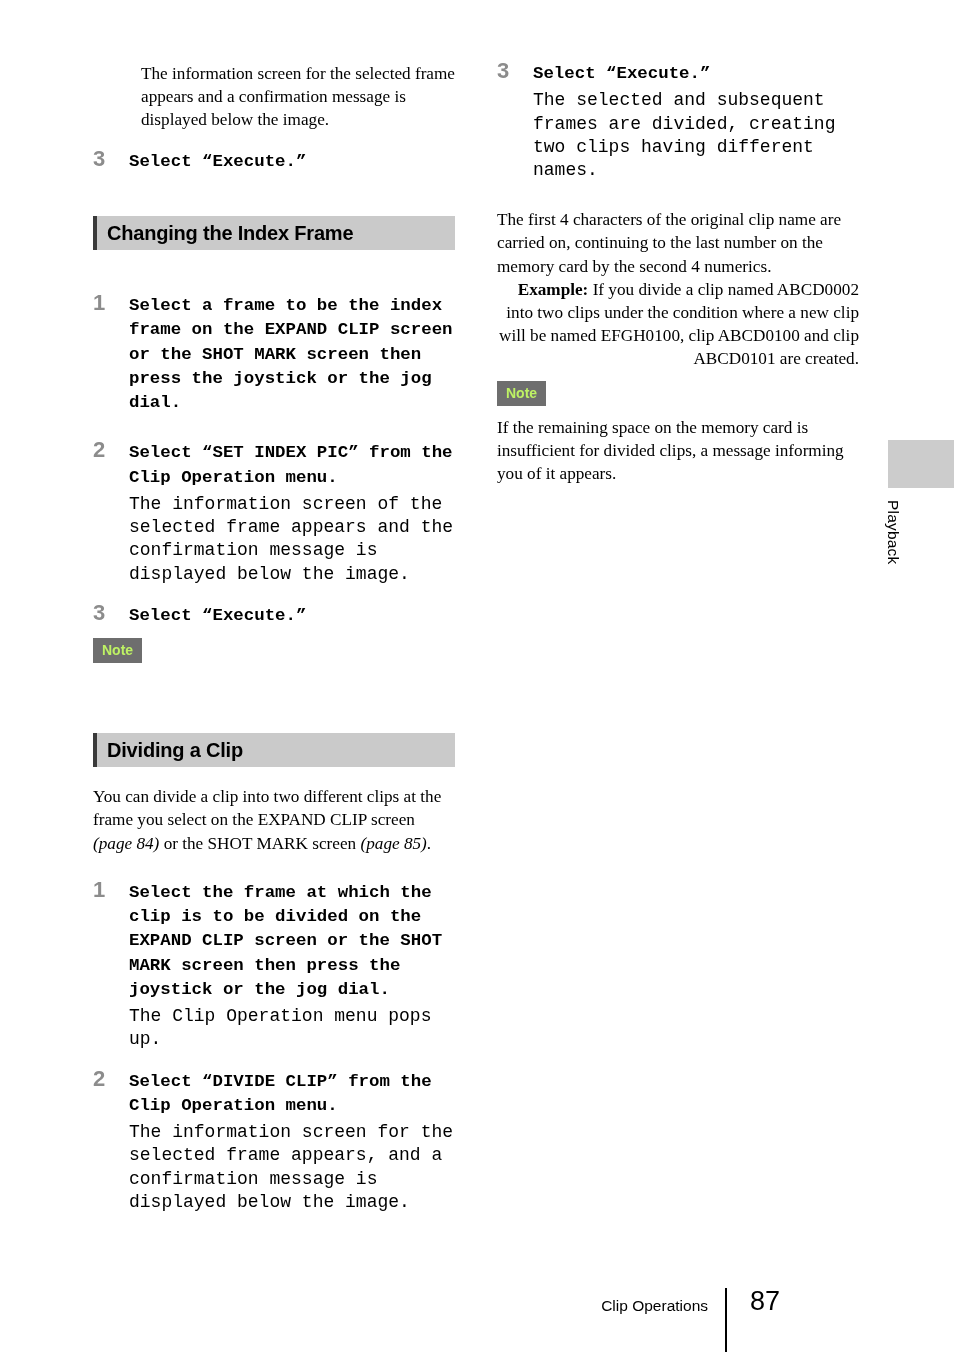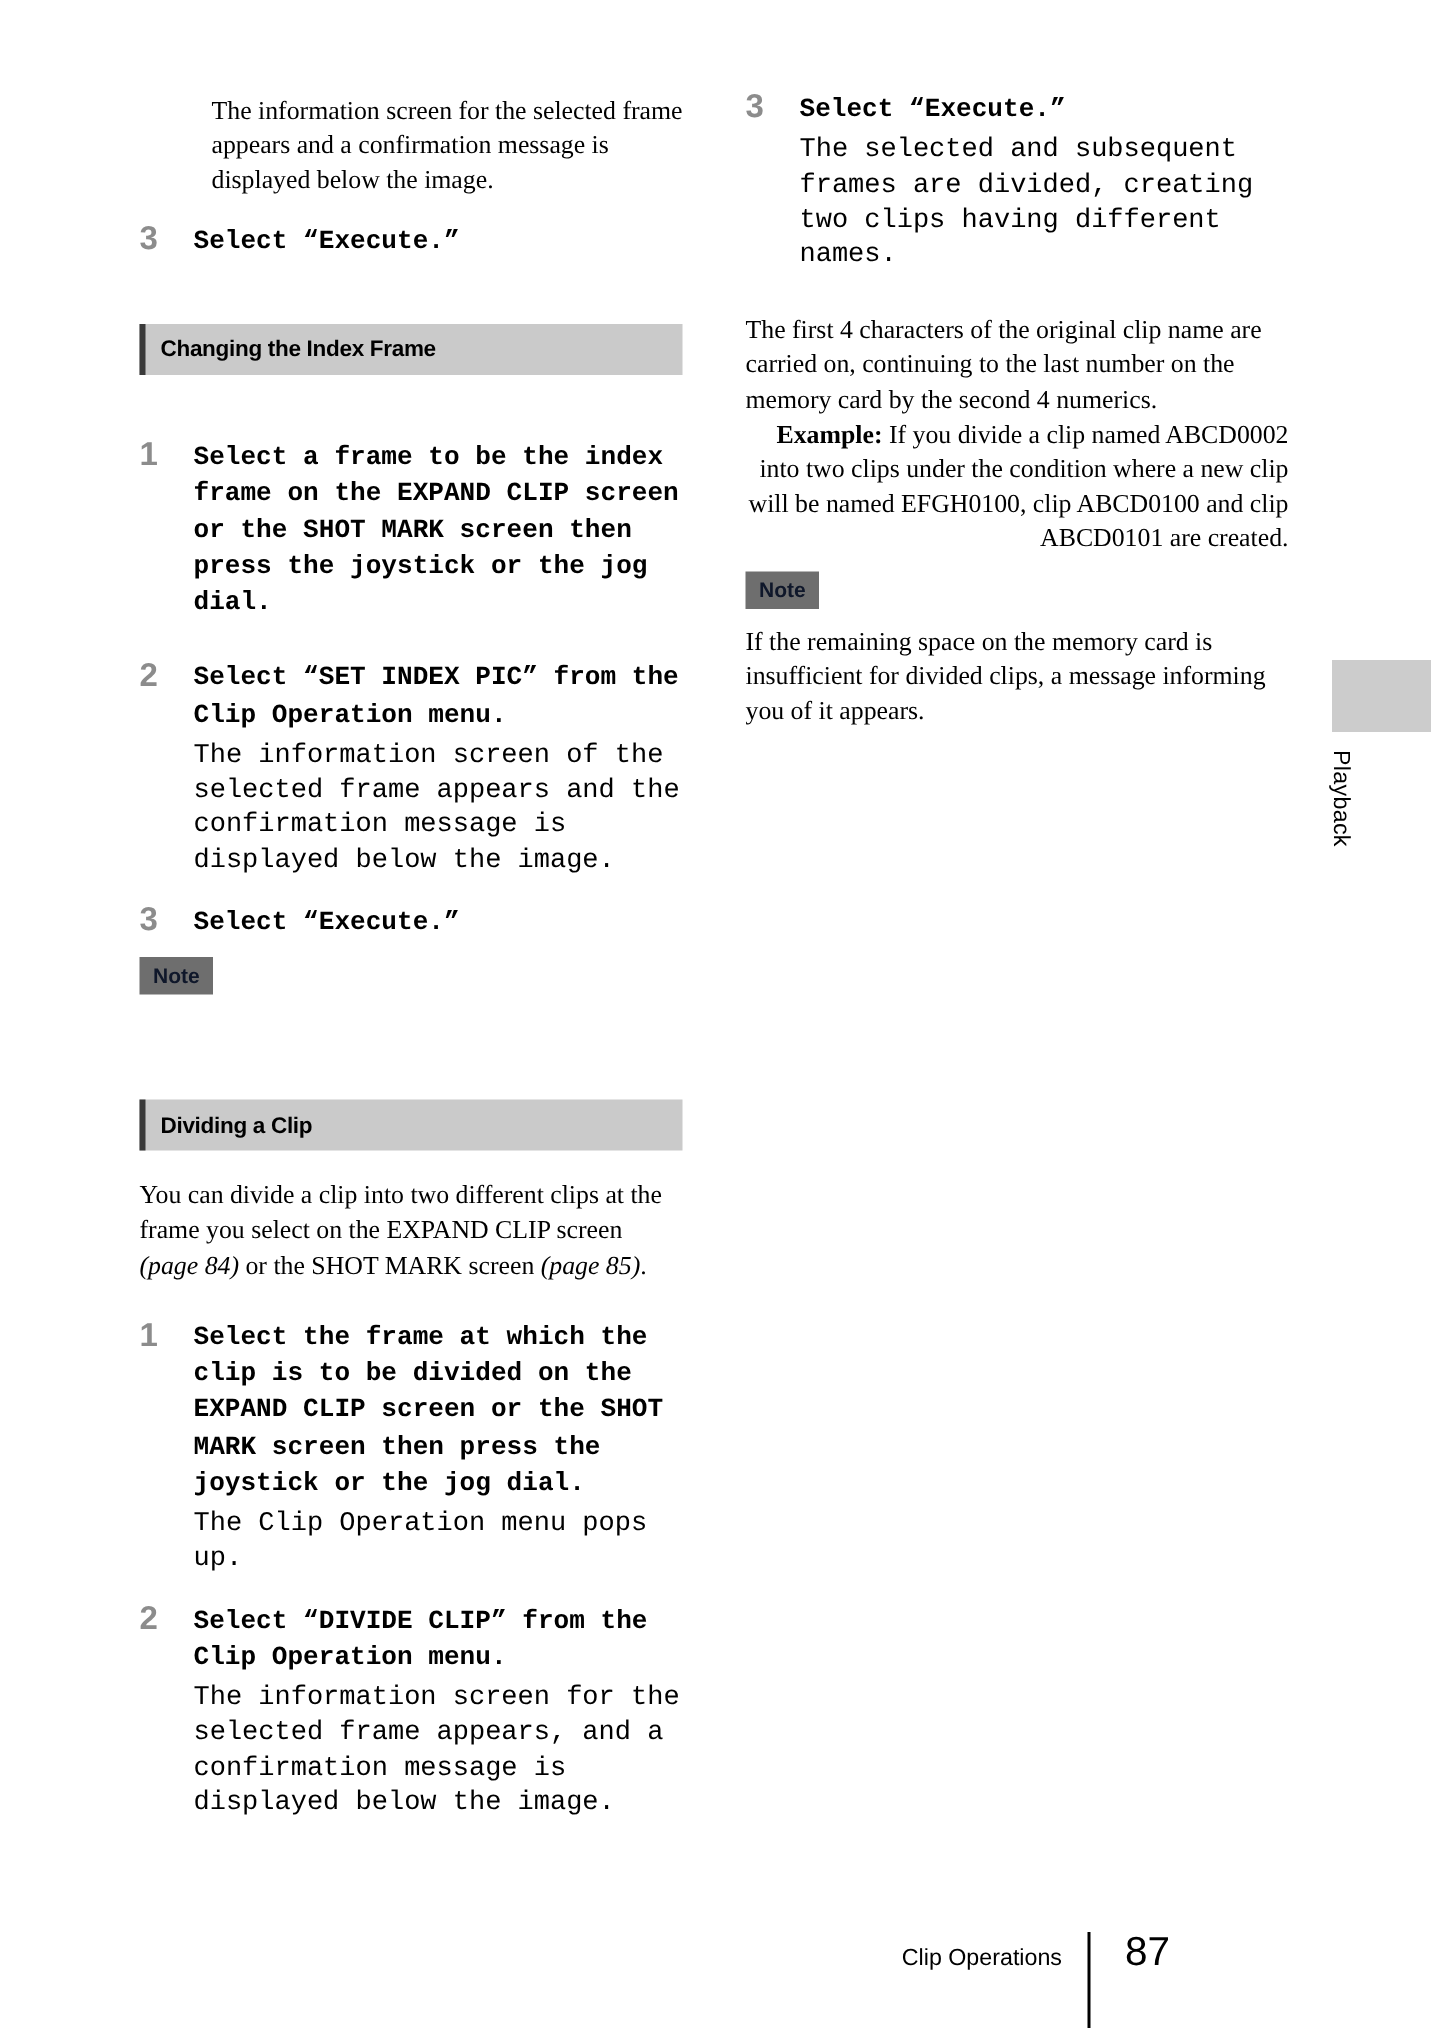--- a/index.html
+++ b/index.html
@@ -88,31 +88,31 @@
     width: 362px;
     display: flex;
     align-items: center;
     box-sizing: border-box;
     padding-left: 10px;
     border-left: 4px solid #3a3a3a;
   }
   .section-head-text {
     font-family: "Liberation Sans", sans-serif;
     font-weight: bold;
-    font-size: 15px;
+    font-size: 20px;
     letter-spacing: -0.2px;
     color: #000000;
     line-height: 1;
   }
 
   
   .note-badge {
     display: inline-block;
     background: #6e6e6e;
-    color: #0f172a;
+    color: #bef264;
     font-family: "Liberation Sans", sans-serif;
     font-weight: bold;
     font-size: 14px;
     line-height: 1;
     padding: 5px 9px 6px 9px;
   }
 
   
   .side-tab-block {
     position: absolute;

